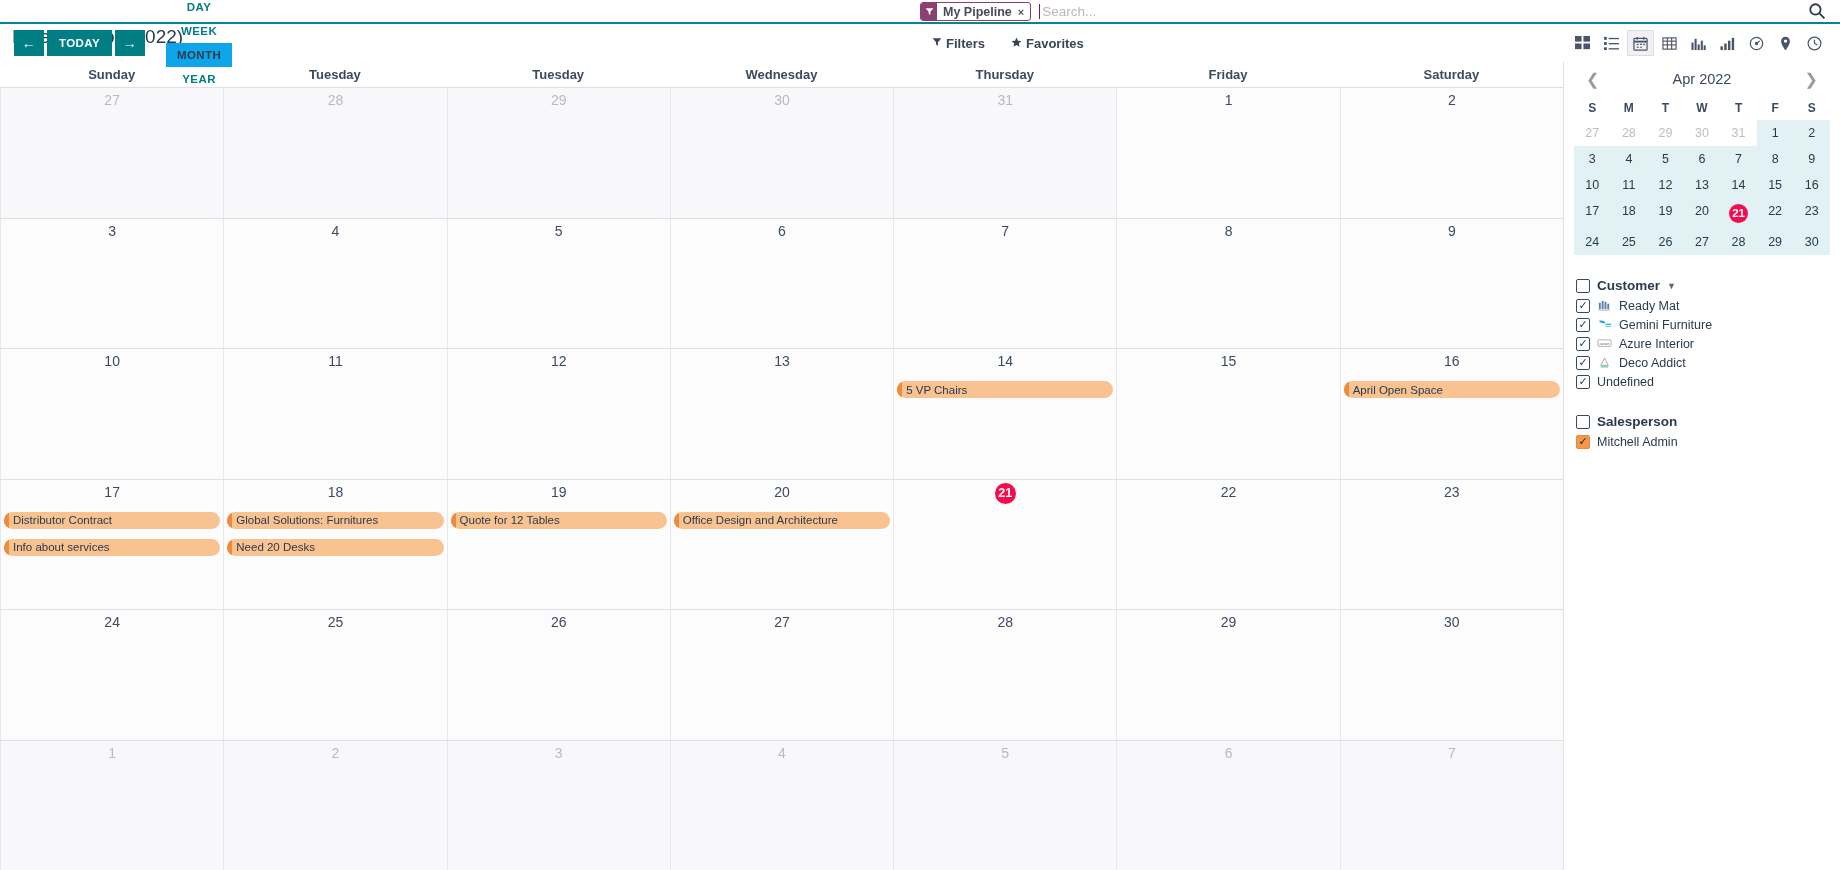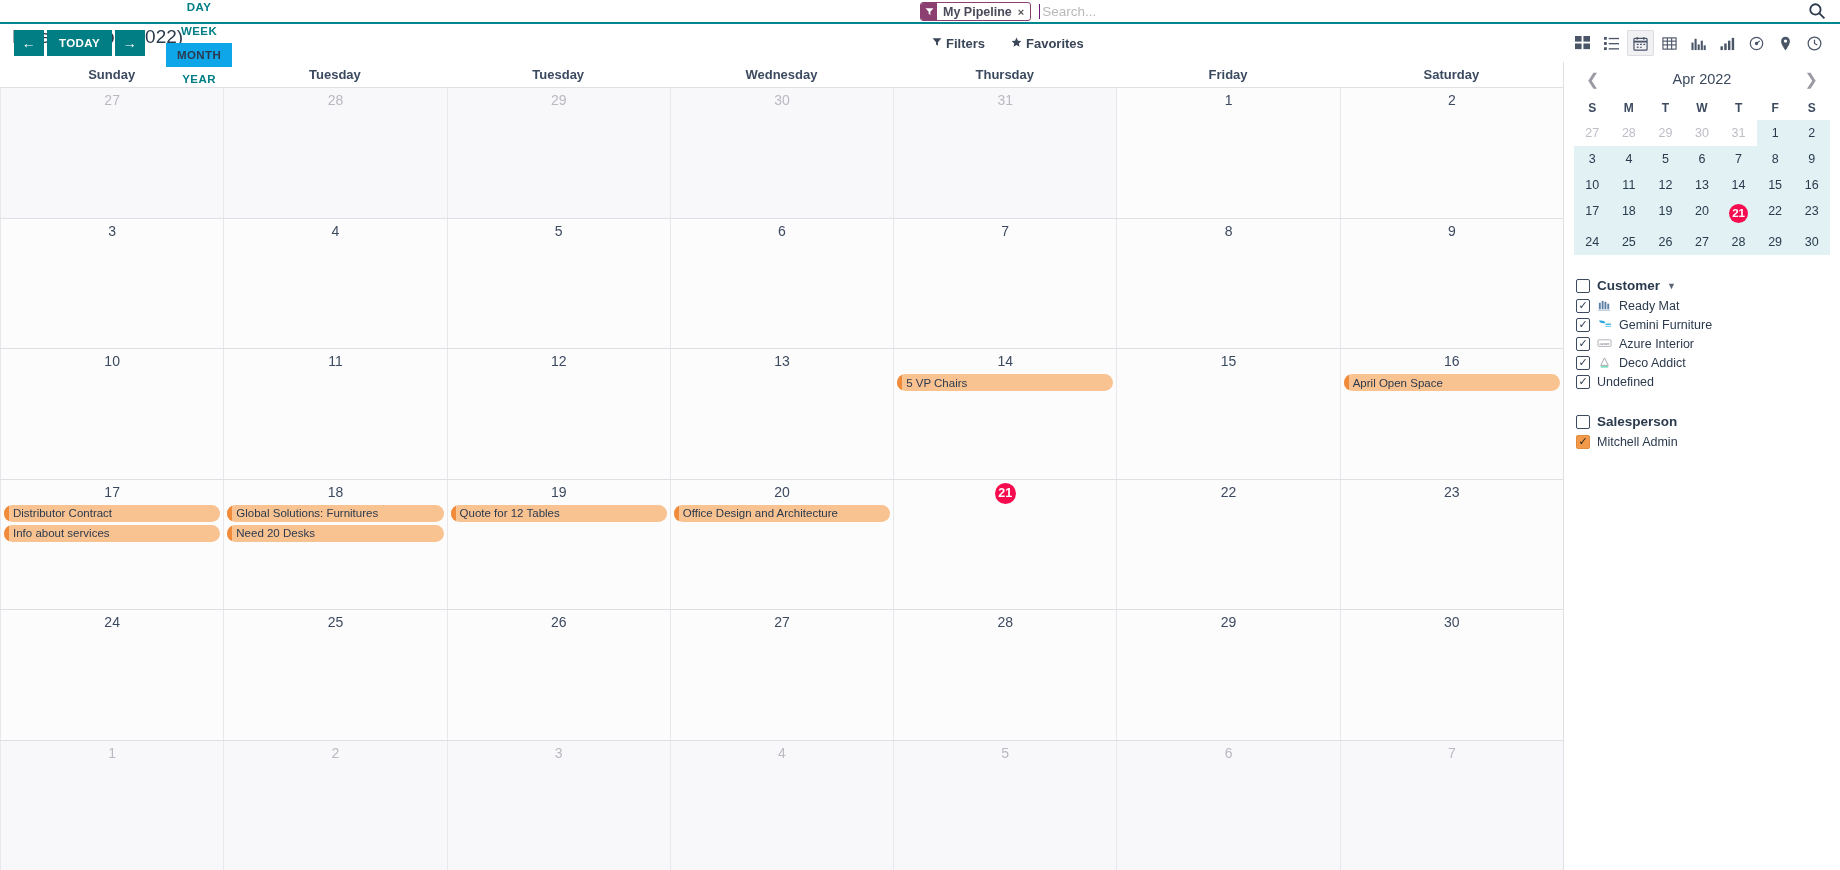--- a/index.html
+++ b/index.html
@@ -134,21 +134,21 @@
   .dnum {
     text-align: center; font-size: 14px; color: #3c4a60;
     height: 20px; line-height: 20px;
   }
   .dnum .today-dot {
     display: inline-block; width: 21px; height: 21px;
     border-radius: 50%; background: #f50b4e; color: #fff;
     line-height: 21px; font-size: 12.5px; font-weight: bold;
   }
   .evt {
-    margin: 3px 3px 0 3px; height: 17px;
+    margin: 10px 3px 0 3px; height: 17px;
     background: #f8c291; border-radius: 9px;
     display: flex; align-items: center;
     font-size: 11.5px; color: #2b3a4d;
     padding-left: 9px; position: relative; cursor: pointer;
     overflow: hidden; white-space: nowrap;
   }
   .evt::before {
     content: ""; position: absolute; left: 0; top: 0;
     width: 5px; height: 100%; background: #ef8b3b;
     border-top-left-radius: 9px; border-bottom-left-radius: 9px;

